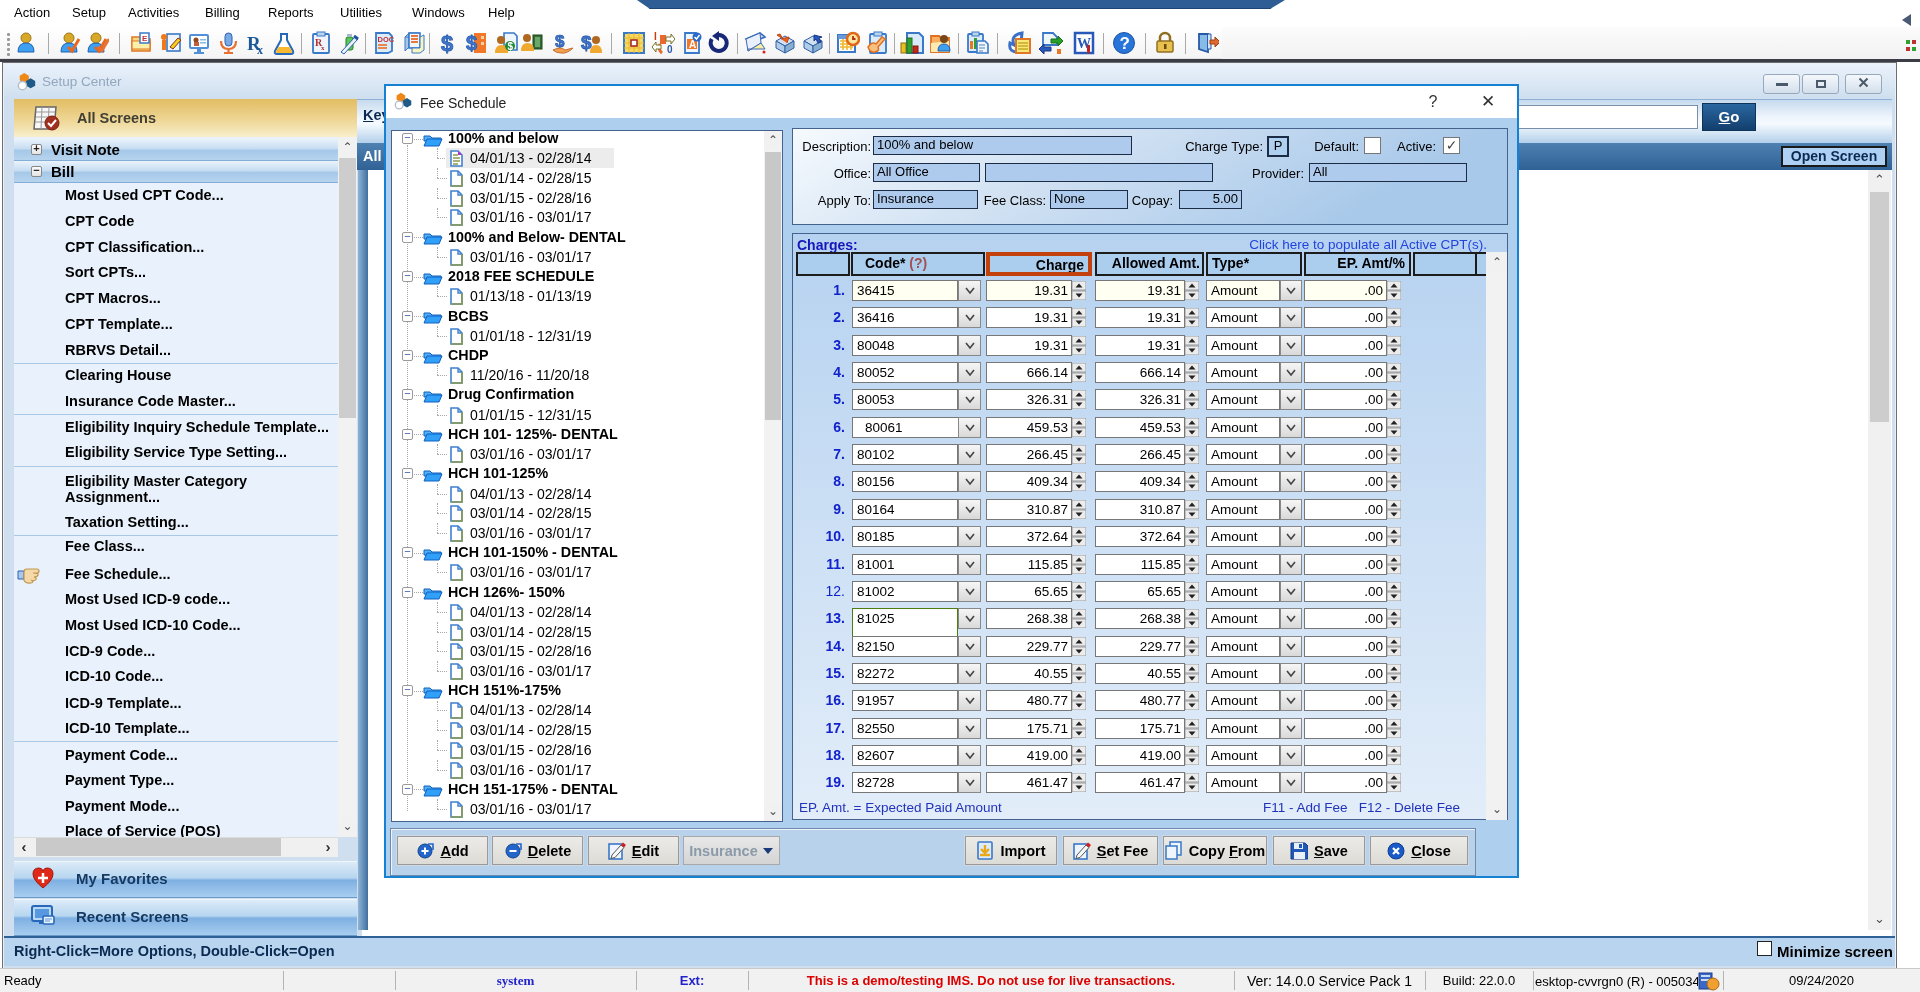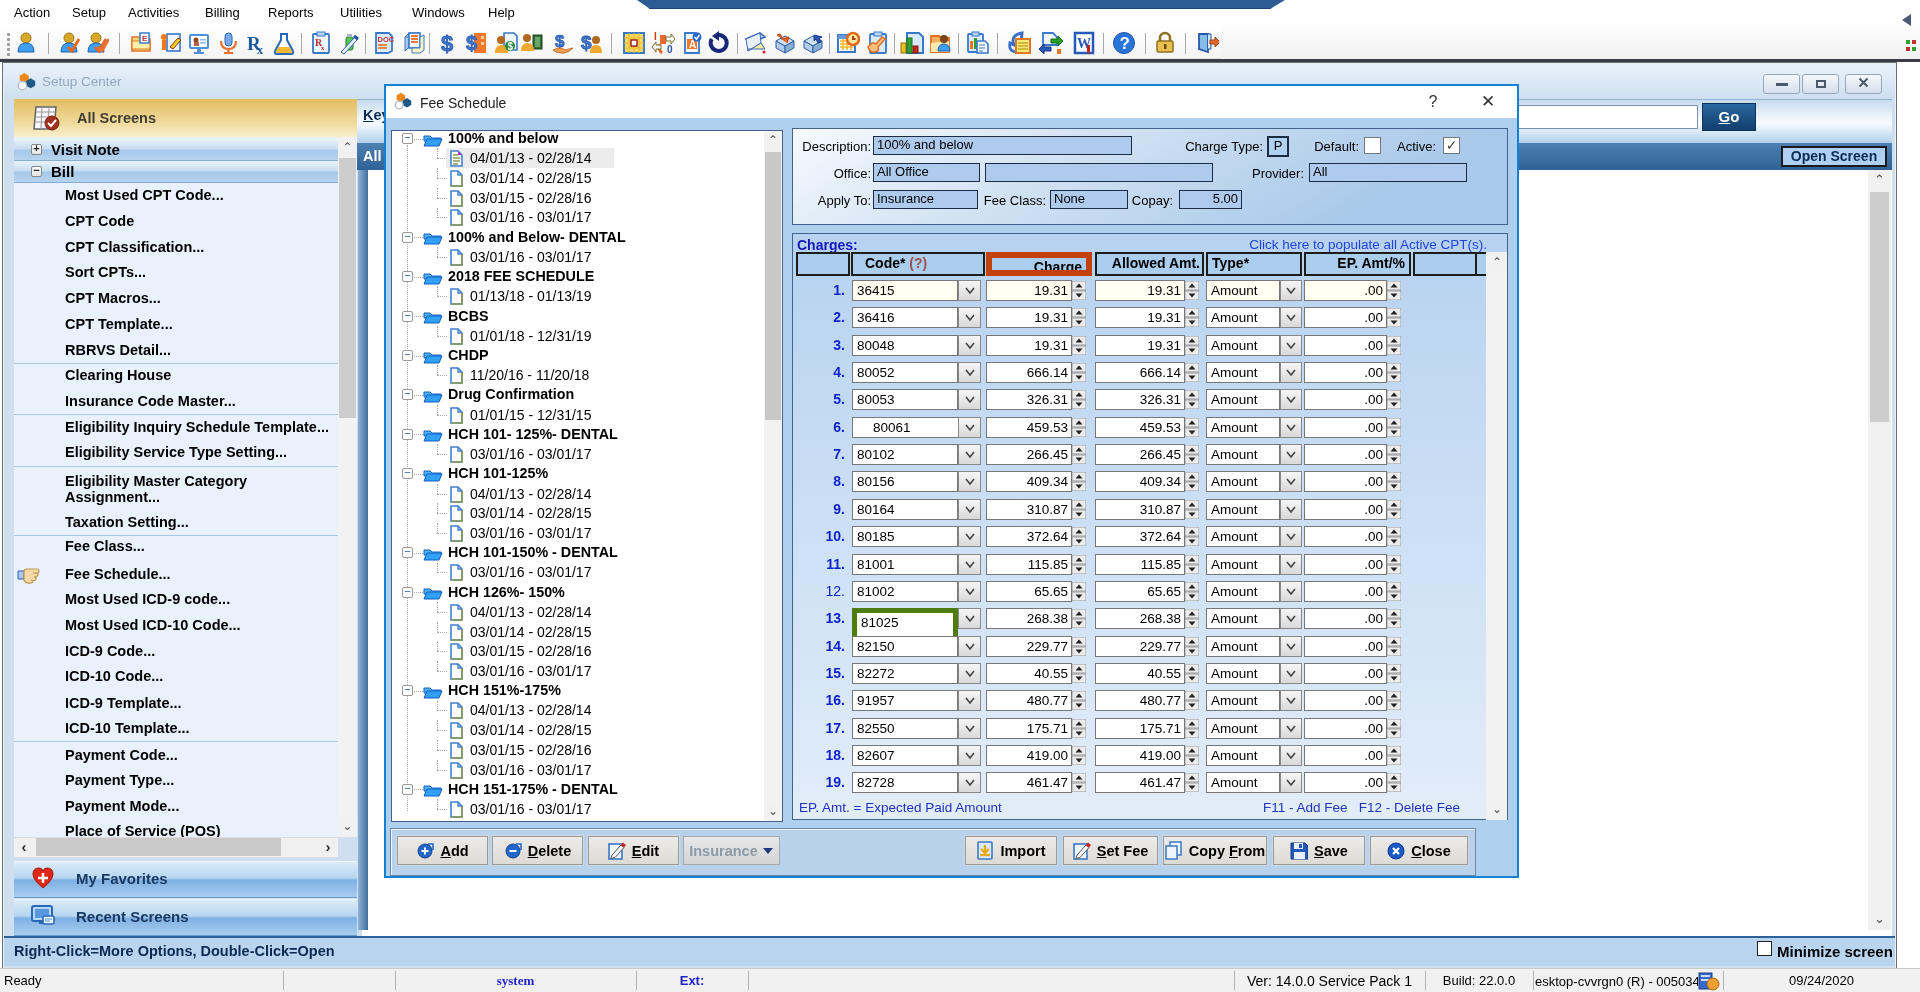--- a/index.html
+++ b/index.html
@@ -364,20 +364,21 @@
 <div style="position:absolute;left:395px;top:971px;width:1px;height:19px;background:#b4b4b4;"></div>
 <div style="position:absolute;left:636px;top:971px;width:1px;height:19px;background:#b4b4b4;"></div>
 <div style="position:absolute;left:748px;top:971px;width:1px;height:19px;background:#b4b4b4;"></div>
 <div style="position:absolute;left:1234px;top:971px;width:1px;height:19px;background:#b4b4b4;"></div>
 <div style="position:absolute;left:1425px;top:971px;width:1px;height:19px;background:#b4b4b4;"></div>
 <div style="position:absolute;left:1533px;top:971px;width:1px;height:19px;background:#b4b4b4;"></div>
 <div style="position:absolute;left:1723px;top:971px;width:1px;height:19px;background:#b4b4b4;"></div>
 <div style="position:absolute;left:4px;top:973px;width:100px;height:16px;font-size:13px;color:#000;">Ready</div>
 <div style="position:absolute;left:395px;top:973px;width:241px;height:16px;font-size:13px;font-weight:bold;color:#2222cc;text-align:center;font-family:Liberation Serif, serif;">system</div>
 <div style="position:absolute;left:636px;top:973px;width:112px;height:16px;font-size:13px;font-weight:bold;color:#2222cc;text-align:center;">Ext:</div>
+<div style="position:absolute;left:748px;top:973px;width:486px;height:16px;font-size:13px;font-weight:bold;color:#dd0000;text-align:center;">This is a demo/testing IMS. Do not use for live transactions.</div>
 <div style="position:absolute;left:1234px;top:973px;width:191px;height:16px;font-size:14px;color:#000;text-align:center;">Ver: 14.0.0 Service Pack 1</div>
 <div style="position:absolute;left:1425px;top:973px;width:108px;height:16px;font-size:13px;color:#000;text-align:center;">Build: 22.0.0</div>
 <div style="position:absolute;left:1535px;top:974px;width:163px;height:15px;font-size:13px;color:#000;white-space:nowrap;overflow:hidden;">esktop-cvvrgn0 (R) - 005034</div>
 <div style="position:absolute;left:1698px;top:971px;width:22px;height:20px;"><svg width="22" height="20" viewBox="0 0 22 20">
         <rect x="1" y="2" width="13" height="16" fill="#3868c8" stroke="#1c3c88"></rect>
         <rect x="3" y="4" width="9" height="2" fill="#c8ddf4"></rect>
         <rect x="3" y="8" width="9" height="2" fill="#c8ddf4"></rect>
         <circle cx="15" cy="13" r="6" fill="#f0a030" stroke="#b06810"></circle>
       </svg></div>
 <div style="position:absolute;left:1723px;top:973px;width:197px;height:16px;font-size:13px;color:#000;text-align:center;">09/24/2020</div>
@@ -696,21 +697,21 @@
 <div style="position:absolute;left:873px;top:190px;width:105px;height:19px;background:#aecbed;border:1.5px solid #1c2c44;font-size:13px;color:#000;line-height:16px;text-align:left;padding:0 3px;white-space:nowrap;">Insurance</div>
 <div style="position:absolute;left:926px;top:193px;width:120px;height:16px;font-size:13px;color:#000;text-align:right;white-space:nowrap;">Fee Class:</div>
 <div style="position:absolute;left:1050px;top:190px;width:78px;height:19px;background:#aecbed;border:1.5px solid #1c2c44;font-size:13px;color:#000;line-height:16px;text-align:left;padding:0 3px;white-space:nowrap;">None</div>
 <div style="position:absolute;left:1053px;top:193px;width:120px;height:16px;font-size:13px;color:#000;text-align:right;white-space:nowrap;">Copay:</div>
 <div style="position:absolute;left:1179px;top:190px;width:63px;height:19px;background:#aecbed;border:1.5px solid #1c2c44;font-size:13px;color:#000;line-height:16px;text-align:right;padding:0 3px;white-space:nowrap;">5.00</div>
 <div style="position:absolute;left:792px;top:233px;width:716px;height:587px;border:1px solid #44628c;background:linear-gradient(#b6d2f0,#e2edf9);"></div>
 <div style="position:absolute;left:797px;top:237px;width:120px;height:16px;font-size:14px;font-weight:bold;color:#1515bb;">Charges:</div>
 <div style="position:absolute;left:1187px;top:237px;width:300px;height:16px;font-size:13.5px;color:#2244dd;text-align:right;white-space:nowrap;">Click here to populate all Active CPT(s).</div>
 <div style="position:absolute;left:796px;top:252px;width:54px;height:24px;border:2px solid #1c1c1c;background:#abcdee;font-weight:bold;font-size:14px;color:#000;line-height:19px;text-align:left;padding:0 4px;white-space:nowrap;overflow:hidden;"></div>
 <div style="position:absolute;left:851px;top:252px;width:134px;height:24px;border:2px solid #1c1c1c;background:#abcdee;font-weight:bold;font-size:14px;color:#000;line-height:19px;text-align:left;padding:0 12px;white-space:nowrap;overflow:hidden;">Code* <span style="color:#a05050;">(?)</span></div>
-<div style="position:absolute;left:986px;top:252px;width:106px;height:24px;border:6px solid #c2410c;background:#abcdee;font-weight:bold;font-size:14px;color:#000;line-height:19px;text-align:right;padding:0 4px;white-space:nowrap;overflow:hidden;">Charge</div>
+<div style="position:absolute;left:986px;top:252px;width:106px;height:24px;border:4px solid #c2410c;background:#abcdee;font-weight:bold;font-size:14px;color:#000;line-height:19px;text-align:right;padding:0 4px;white-space:nowrap;overflow:hidden;">Charge</div>
 <div style="position:absolute;left:1095px;top:252px;width:109px;height:24px;border:2px solid #1c1c1c;background:#abcdee;font-weight:bold;font-size:14px;color:#000;line-height:19px;text-align:right;padding:0 2px;white-space:nowrap;overflow:hidden;">Allowed Amt.</div>
 <div style="position:absolute;left:1206px;top:252px;width:96px;height:24px;border:2px solid #1c1c1c;background:#abcdee;font-weight:bold;font-size:14px;color:#000;line-height:19px;text-align:left;padding:0 4px;white-space:nowrap;overflow:hidden;">Type*</div>
 <div style="position:absolute;left:1304px;top:252px;width:107px;height:24px;border:2px solid #1c1c1c;background:#abcdee;font-weight:bold;font-size:14px;color:#000;line-height:19px;text-align:right;padding:0 4px;white-space:nowrap;overflow:hidden;">EP. Amt/%</div>
 <div style="position:absolute;left:1413px;top:252px;width:65px;height:24px;border:2px solid #1c1c1c;background:#abcdee;font-weight:bold;font-size:14px;color:#000;line-height:19px;text-align:left;padding:0 4px;white-space:nowrap;overflow:hidden;"></div>
 <div style="position:absolute;left:1475px;top:252px;width:13px;height:24px;border:2px solid #1c1c1c;background:#abcdee;font-weight:bold;font-size:14px;color:#000;line-height:19px;text-align:left;padding:0 4px;white-space:nowrap;overflow:hidden;"></div>
 <div style="position:absolute;left:800px;top:282px;width:45px;height:17px;font-size:14px;font-weight:bold;color:#1122cc;text-align:right;">1.</div>
 <div style="position:absolute;left:852px;top:280px;width:106px;height:21px;background:#fffff2;border:1px solid #777;font-size:13.5px;line-height:19px;padding-left:4px;">36415</div>
 <div style="position:absolute;left:958px;top:280px;width:23px;height:21px;border:1px solid #888;background:linear-gradient(#f6f6f6,#d9d9d9);text-align:center;line-height:17px;"><svg width="12" height="8" viewBox="0 0 12 8">
         <path d="M2 1 L6 6 L10 1" stroke="#444" stroke-width="1.6" fill="none"></path>
       </svg></div>
@@ -853,21 +854,21 @@
         <path d="M2 1 L6 6 L10 1" stroke="#444" stroke-width="1.6" fill="none"></path>
       </svg></div>
 <div style="position:absolute;left:1304px;top:389px;width:83px;height:21px;background:#ffffff;border:1px solid #777;font-size:13.5px;line-height:19px;text-align:right;padding-right:3px;">.00</div>
 <div style="position:absolute;left:1387px;top:390px;width:14px;height:19px;"><svg width="14" height="19" viewBox="0 0 14 19">
         <rect x="0" y="0" width="14" height="9" fill="#ececec" stroke="#999" stroke-width="1"></rect>
         <rect x="0" y="10" width="14" height="9" fill="#ececec" stroke="#999" stroke-width="1"></rect>
         <path d="M7 2.5 L10.5 6.5 h-7 z" fill="#222"></path>
         <path d="M7 16.5 L3.5 12.5 h7 z" fill="#222"></path>
       </svg></div>
 <div style="position:absolute;left:800px;top:419px;width:45px;height:17px;font-size:14px;font-weight:bold;color:#1122cc;text-align:right;">6.</div>
-<div style="position:absolute;left:852px;top:417px;width:108px;height:21px;background:#ffffff;border:1px solid #777;font-size:13.5px;line-height:19px;padding-left:20px;">80061</div>
+<div style="position:absolute;left:852px;top:417px;width:108px;height:21px;background:#ffffff;border:1px solid #777;font-size:13.5px;line-height:19px;padding-left:12px;">80061</div>
 <div style="position:absolute;left:958px;top:417px;width:23px;height:21px;border:1px solid #888;background:linear-gradient(#f6f6f6,#d9d9d9);text-align:center;line-height:17px;"><svg width="12" height="8" viewBox="0 0 12 8">
         <path d="M2 1 L6 6 L10 1" stroke="#444" stroke-width="1.6" fill="none"></path>
       </svg></div>
 <div style="position:absolute;left:986px;top:417px;width:86px;height:21px;background:#ffffff;border:1px solid #777;font-size:13.5px;line-height:19px;text-align:right;padding-right:3px;">459.53</div>
 <div style="position:absolute;left:1072px;top:418px;width:14px;height:19px;"><svg width="14" height="19" viewBox="0 0 14 19">
         <rect x="0" y="0" width="14" height="9" fill="#ececec" stroke="#999" stroke-width="1"></rect>
         <rect x="0" y="10" width="14" height="9" fill="#ececec" stroke="#999" stroke-width="1"></rect>
         <path d="M7 2.5 L10.5 6.5 h-7 z" fill="#222"></path>
         <path d="M7 16.5 L3.5 12.5 h7 z" fill="#222"></path>
       </svg></div>
@@ -1063,21 +1064,21 @@
         <path d="M2 1 L6 6 L10 1" stroke="#444" stroke-width="1.6" fill="none"></path>
       </svg></div>
 <div style="position:absolute;left:1304px;top:581px;width:83px;height:21px;background:#ffffff;border:1px solid #777;font-size:13.5px;line-height:19px;text-align:right;padding-right:3px;">.00</div>
 <div style="position:absolute;left:1387px;top:582px;width:14px;height:19px;"><svg width="14" height="19" viewBox="0 0 14 19">
         <rect x="0" y="0" width="14" height="9" fill="#ececec" stroke="#999" stroke-width="1"></rect>
         <rect x="0" y="10" width="14" height="9" fill="#ececec" stroke="#999" stroke-width="1"></rect>
         <path d="M7 2.5 L10.5 6.5 h-7 z" fill="#222"></path>
         <path d="M7 16.5 L3.5 12.5 h7 z" fill="#222"></path>
       </svg></div>
 <div style="position:absolute;left:800px;top:610px;width:45px;height:17px;font-size:14px;font-weight:bold;color:#1122cc;text-align:right;">13.</div>
-<div style="position:absolute;left:852px;top:608px;width:106px;height:38px;background:#ffffff;border:5px solid #4d7c0f;font-size:13.5px;line-height:19px;padding-left:4px;">81025</div>
+<div style="position:absolute;left:852px;top:608px;width:106px;height:38px;background:#ffffff;border:1px solid #4d7c0f;font-size:13.5px;line-height:19px;padding-left:4px;">81025</div>
 <div style="position:absolute;left:958px;top:608px;width:23px;height:21px;border:1px solid #888;background:linear-gradient(#f6f6f6,#d9d9d9);text-align:center;line-height:17px;"><svg width="12" height="8" viewBox="0 0 12 8">
         <path d="M2 1 L6 6 L10 1" stroke="#444" stroke-width="1.6" fill="none"></path>
       </svg></div>
 <div style="position:absolute;left:986px;top:608px;width:86px;height:21px;background:#ffffff;border:1px solid #777;font-size:13.5px;line-height:19px;text-align:right;padding-right:3px;">268.38</div>
 <div style="position:absolute;left:1072px;top:609px;width:14px;height:19px;"><svg width="14" height="19" viewBox="0 0 14 19">
         <rect x="0" y="0" width="14" height="9" fill="#ececec" stroke="#999" stroke-width="1"></rect>
         <rect x="0" y="10" width="14" height="9" fill="#ececec" stroke="#999" stroke-width="1"></rect>
         <path d="M7 2.5 L10.5 6.5 h-7 z" fill="#222"></path>
         <path d="M7 16.5 L3.5 12.5 h7 z" fill="#222"></path>
       </svg></div>

